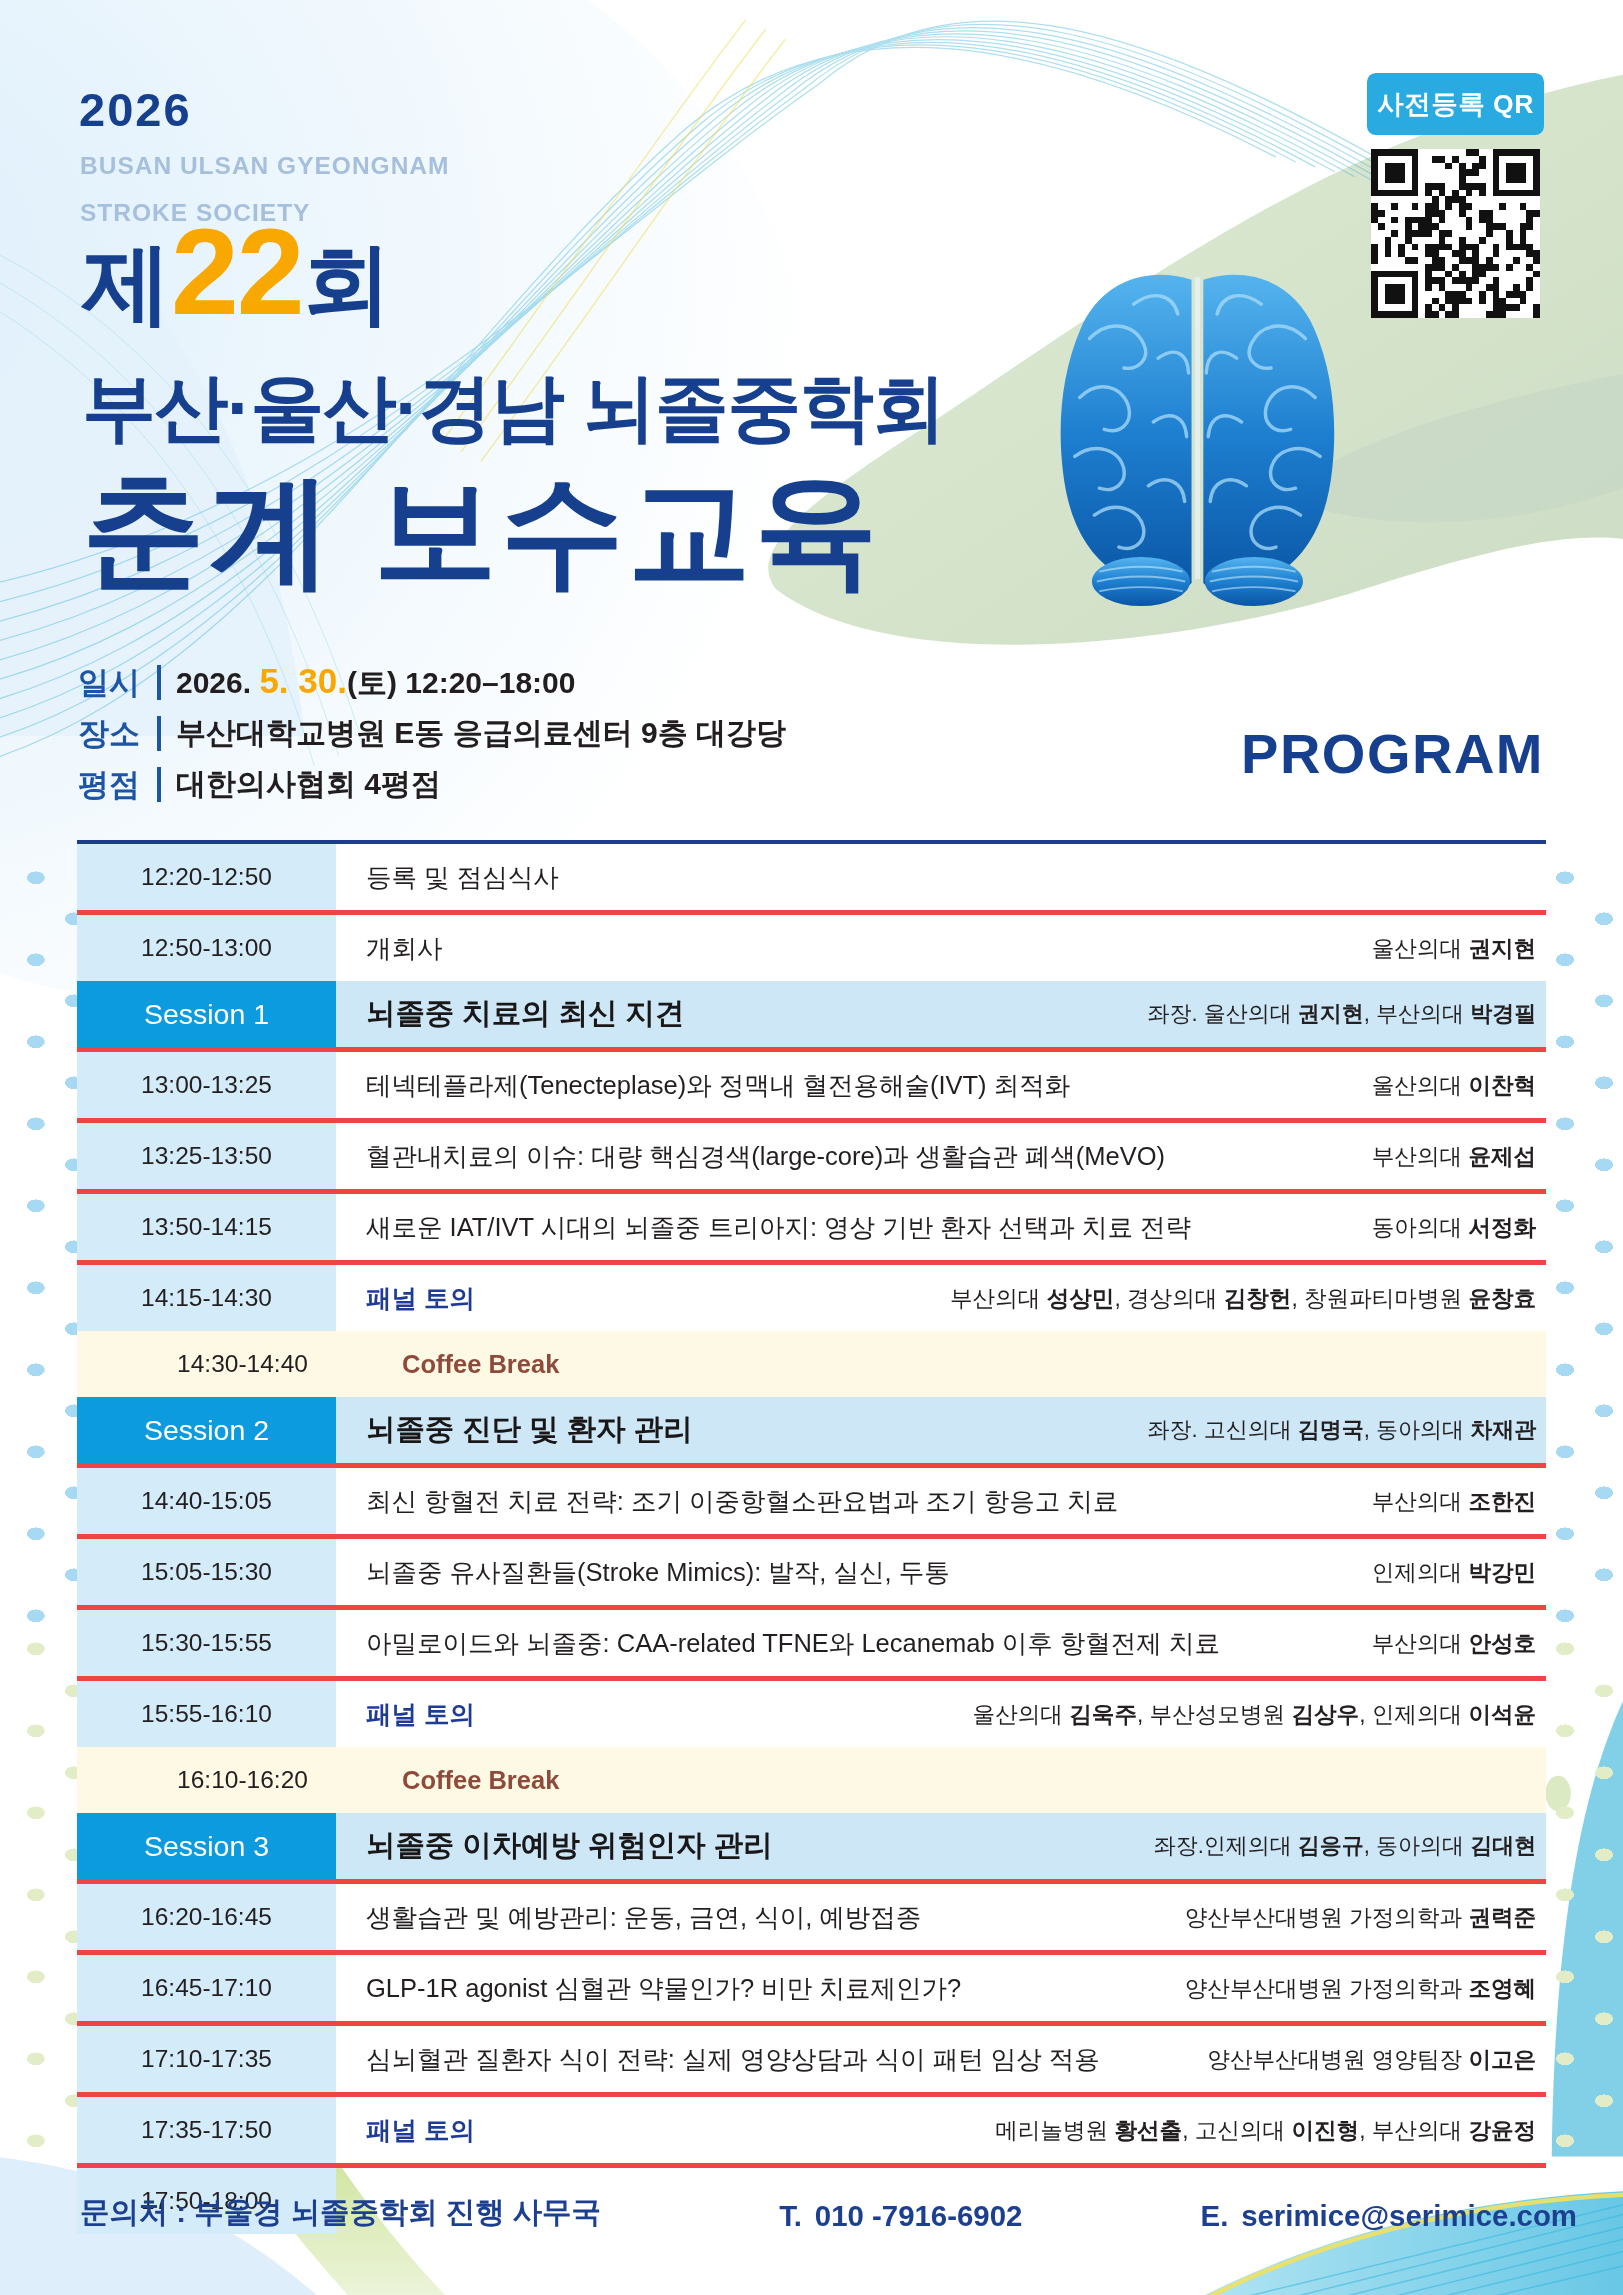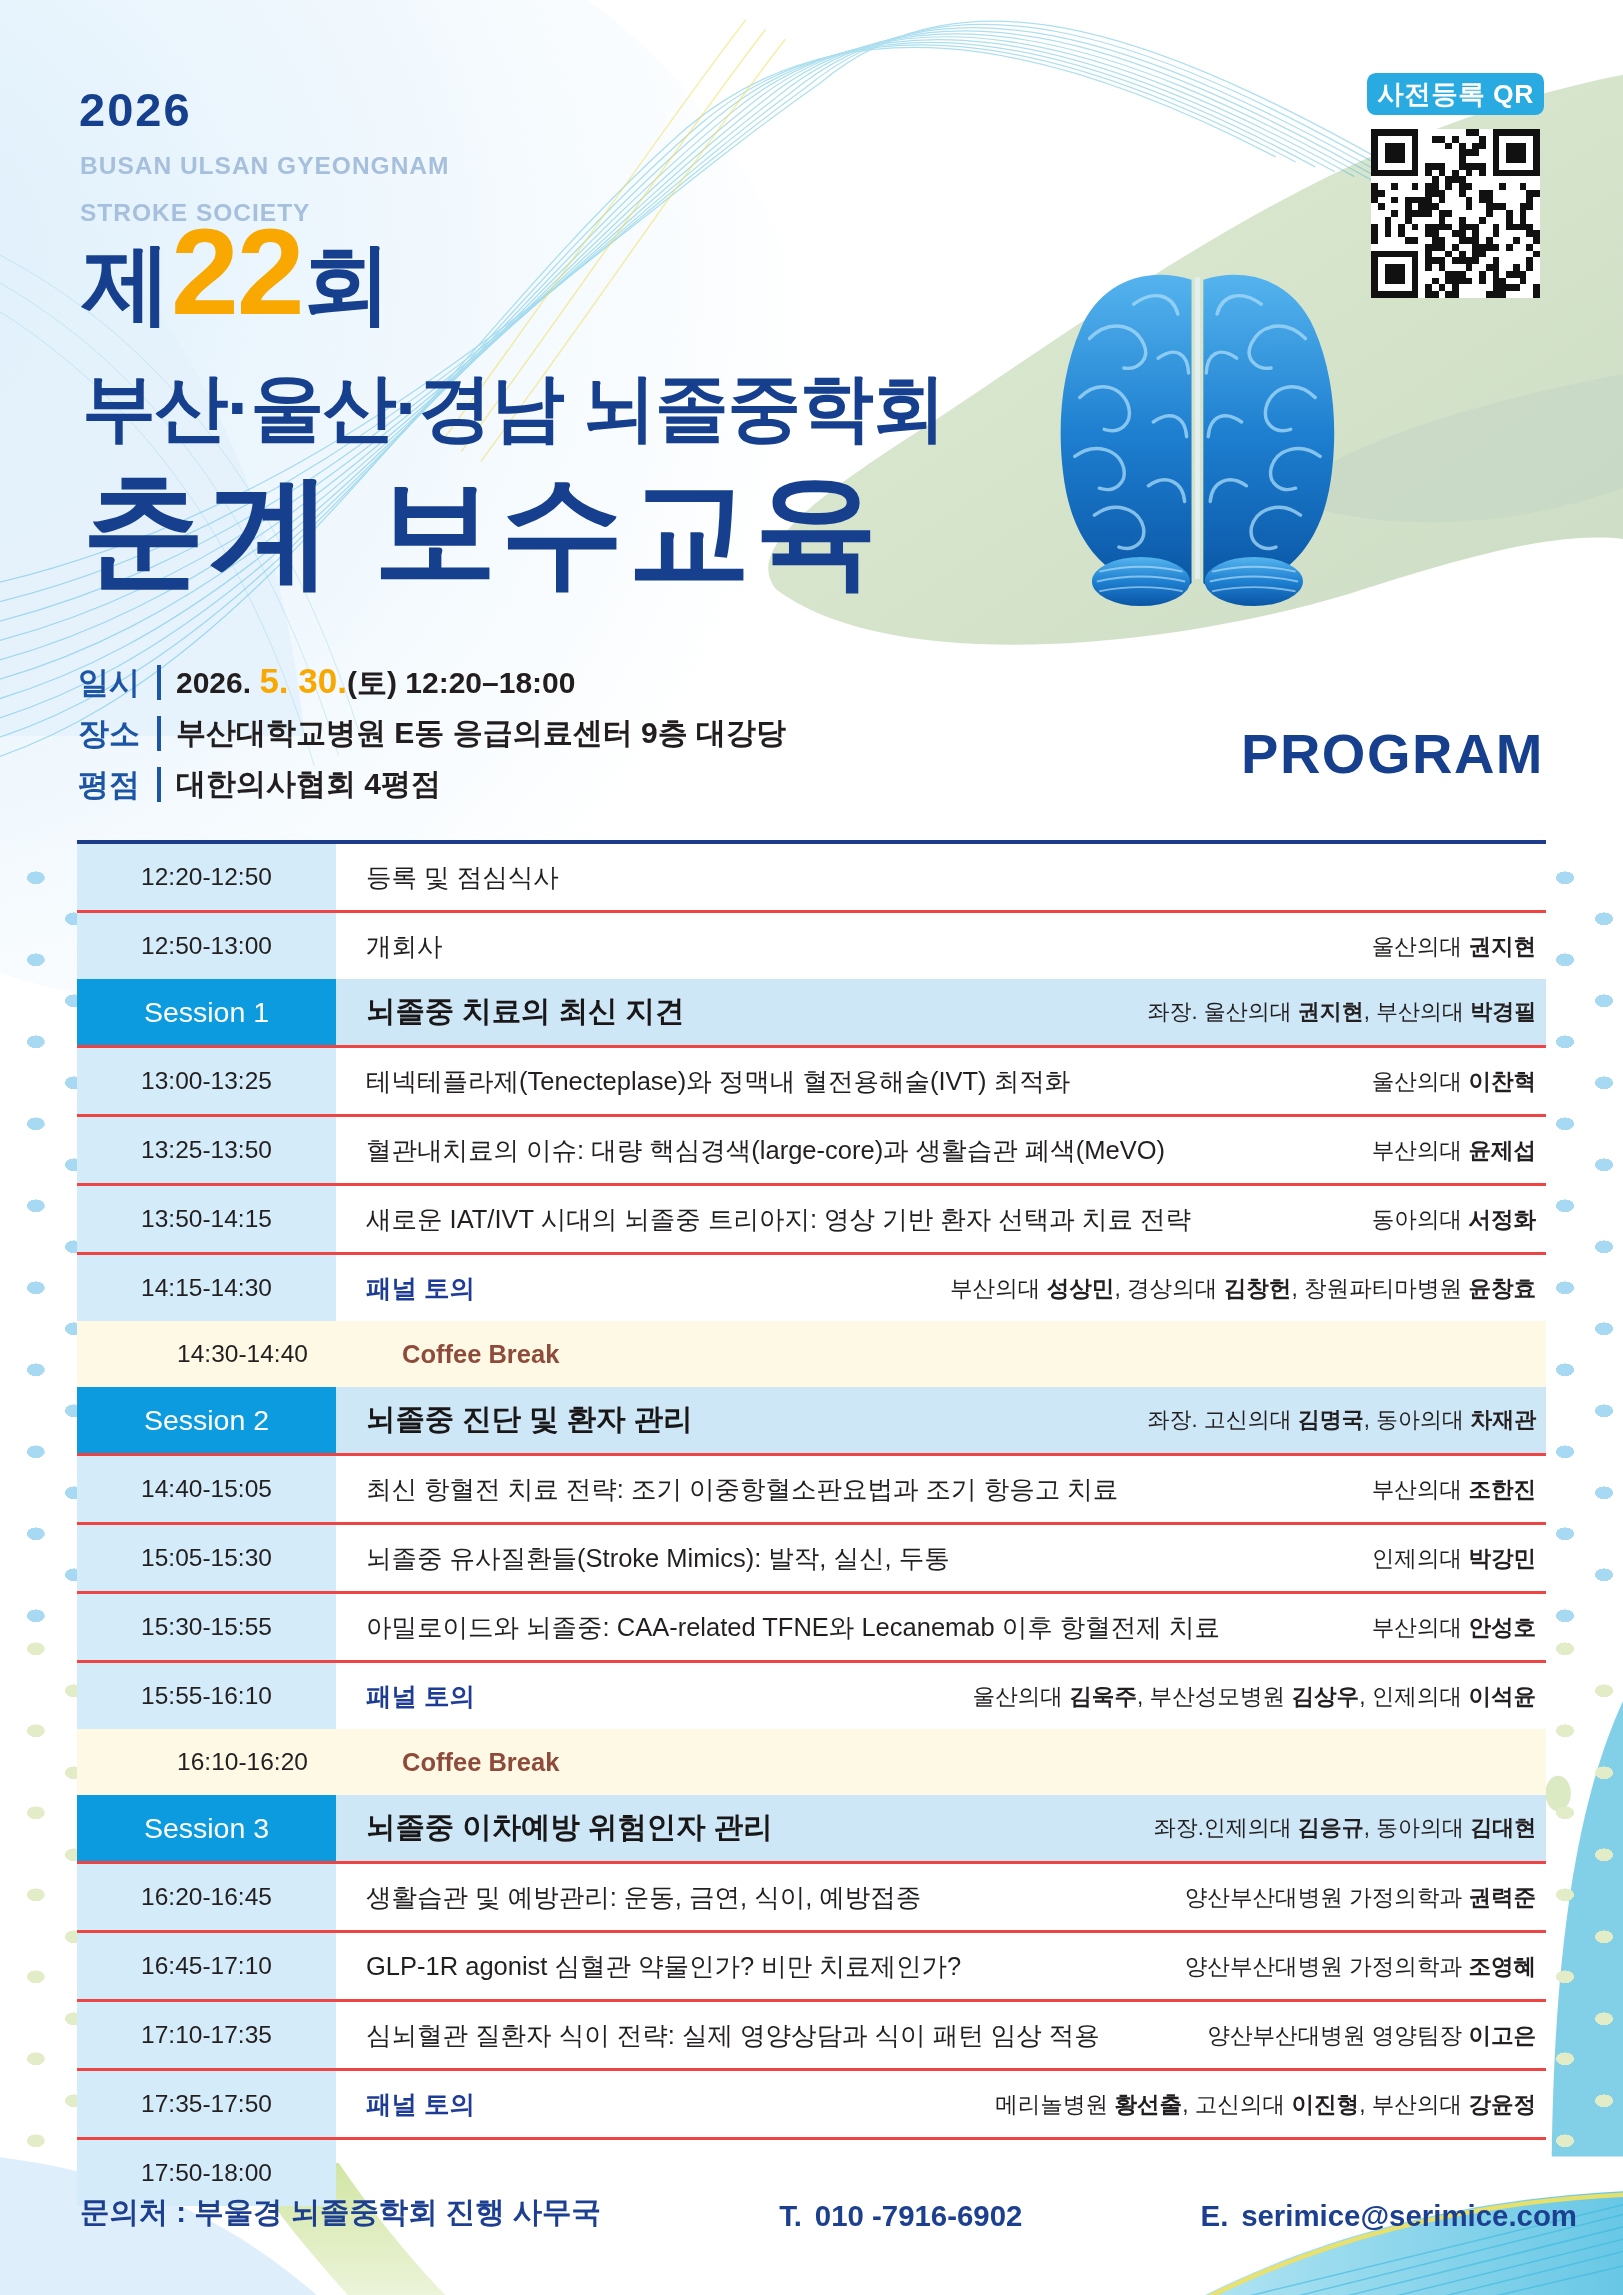--- a/index.html
+++ b/index.html
@@ -11,42 +11,42 @@
   .dots{position:absolute;z-index:1;width:19.6px;background-repeat:repeat-y;background-size:19.6px 82px;}
   .dots.blue{background-image:radial-gradient(ellipse 8.8px 6.4px at 9.8px 9.8px, var(--dot-blue,#a7d9f2) 98%, transparent 100%);}
   .dots.green{background-image:radial-gradient(ellipse 8.8px 6.4px at 9.8px 9.8px, var(--dot-green,#e2ecc7) 98%, transparent 100%);}
   .content{position:absolute;inset:0;z-index:2;}
 
   .year{position:absolute;left:79px;top:82px;font-size:47px;font-weight:800;letter-spacing:2px;color:var(--navy,#1c3e8f);}
   .society{position:absolute;left:80px;top:143px;font-size:24.5px;font-weight:600;letter-spacing:1px;line-height:1.9;color:var(--soft-blue,#a6bfdc);}
 
   .qr-wrap{position:absolute;left:1367px;top:73px;width:177px;text-align:center;}
   .qr-label{display:block;background:var(--qr-blue,#29abe2);color:#fff;font-size:26.5px;font-weight:800;
-    border-radius:8.8px;padding:3px 0;letter-spacing:0.5px;}
+    border-radius:8.8px;padding:13px 0;letter-spacing:0.5px;}
   .qr-code{margin-top:13.7px;width:169px;height:169px;display:block;margin-left:auto;margin-right:auto;background:#fff;}
 
   .title-block{position:absolute;left:82px;top:211px;line-height:1;}
   .t1{white-space:nowrap;}
   .t1 .pfx,.t1 .sfx{font-size:89px;font-weight:800;color:var(--navy,#16408e);}
   .t1 .num{font-size:122px;font-weight:800;color:var(--orange,#f8a800);letter-spacing:-2px;}
   .t2{margin-top:38px;font-size:74px;font-weight:900;color:var(--navy,#16408e);letter-spacing:-1.5px;white-space:nowrap;}
   .t3{margin-top:23.6px;font-size:123px;font-weight:900;color:var(--navy,#16408e);letter-spacing:3.9px;white-space:nowrap;}
 
   .info{position:absolute;left:78px;top:657px;}
   .info-row{display:flex;align-items:center;height:51px;}
   .info-label{width:74px;font-size:31px;font-weight:800;color:var(--info-blue,#1d55a5);}
   .info-bar{width:4.4px;height:35px;background:var(--info-blue,#1d4f9e);margin:0 14.7px 0 4.9px;}
   .info-value{font-size:30px;font-weight:700;color:#221e1f;white-space:nowrap;}
   .info-value .hl{color:var(--orange,#f8a800);font-weight:800;font-size:35px;}
 
   .program-heading{position:absolute;right:79px;top:721px;font-size:56px;font-weight:800;
     letter-spacing:1.5px;color:var(--navy,#16408e);}
 
   .table{position:absolute;left:77px;top:840px;width:1469px;border-top:4.4px solid var(--rule-navy,#1d3c8c);}
-  .row{display:flex;height:66px;border-top:3px solid #ef4444;}
+  .row{display:flex;height:66px;border-top:5px solid #ef4444;}
   .row:first-child{border-top:none;}
   .row.session,.row.break{border-top:none;}
   .cell-time{width:259px;flex:none;background:var(--cell-blue,#d4ebf9);display:flex;align-items:center;justify-content:center;
     font-size:24.5px;font-weight:500;color:#231f20;}
   .cell-content{flex:1;display:flex;align-items:center;justify-content:space-between;padding:0 9.8px 0 30px;background:#fff;}
   .cell-title{font-size:25.5px;font-weight:500;color:#231f20;white-space:nowrap;}
   .cell-speaker{font-size:22.6px;font-weight:400;color:#231f20;white-space:nowrap;text-align:right;}
   .cell-speaker b{font-weight:800;}
   .row.panel .cell-title{color:var(--panel-navy,#1e3c96);font-weight:700;}
   .row.break .cell-time{background:var(--cream,#fdf9e4);padding-left:36px;}

